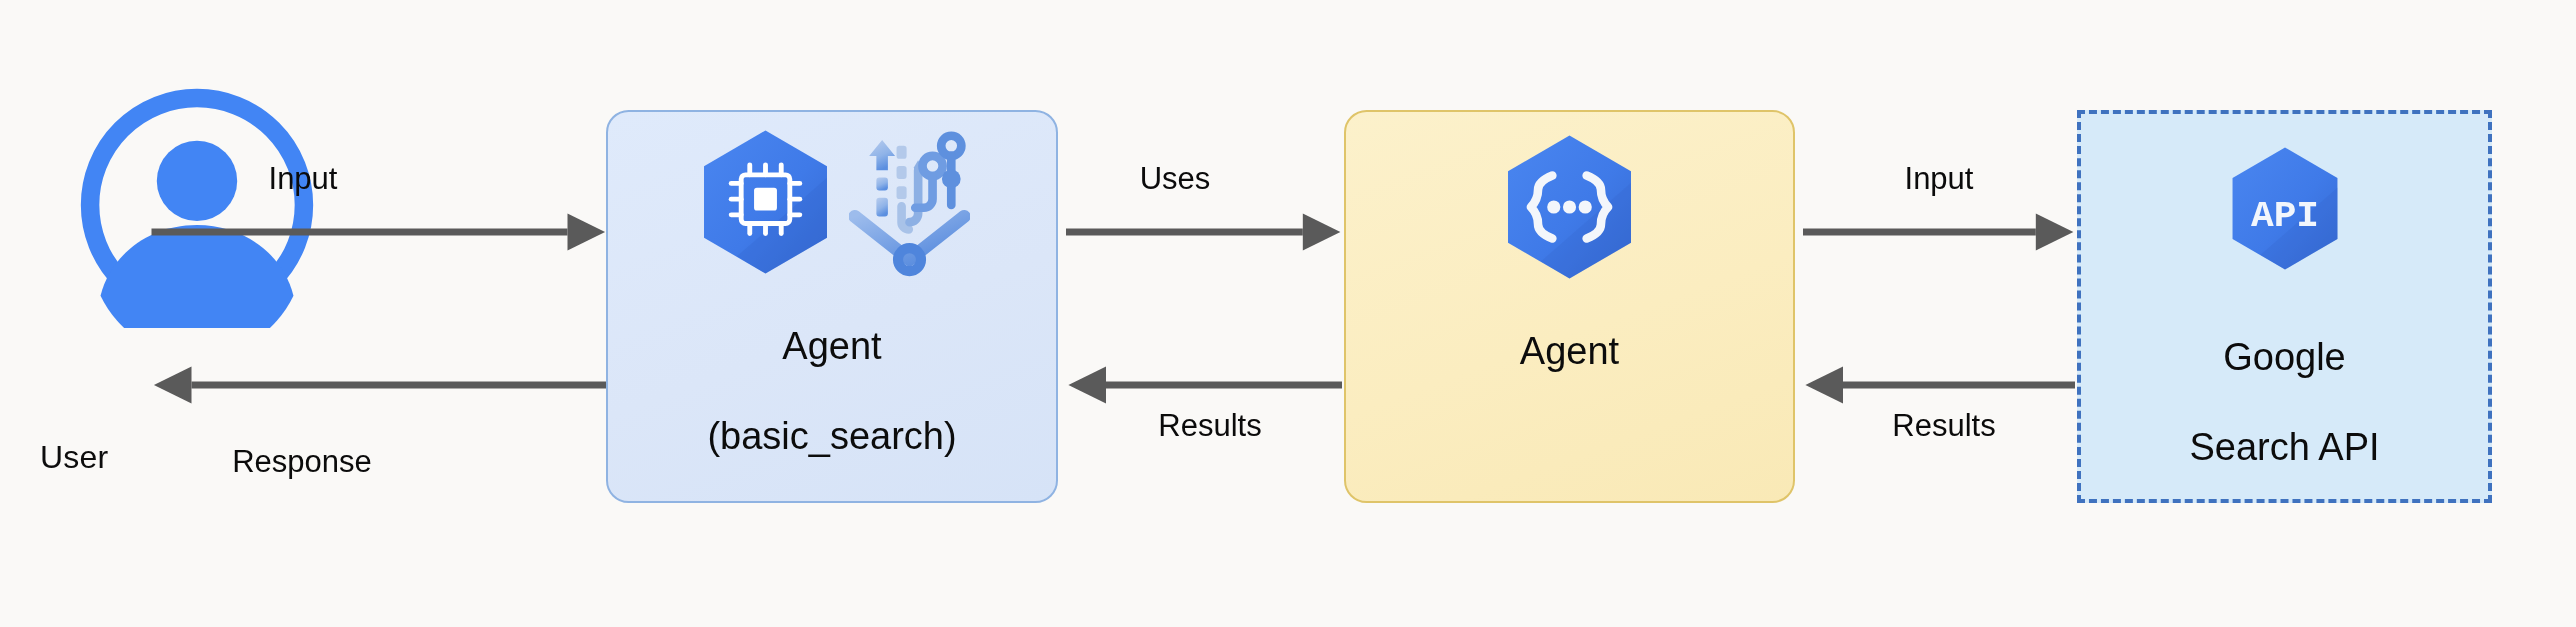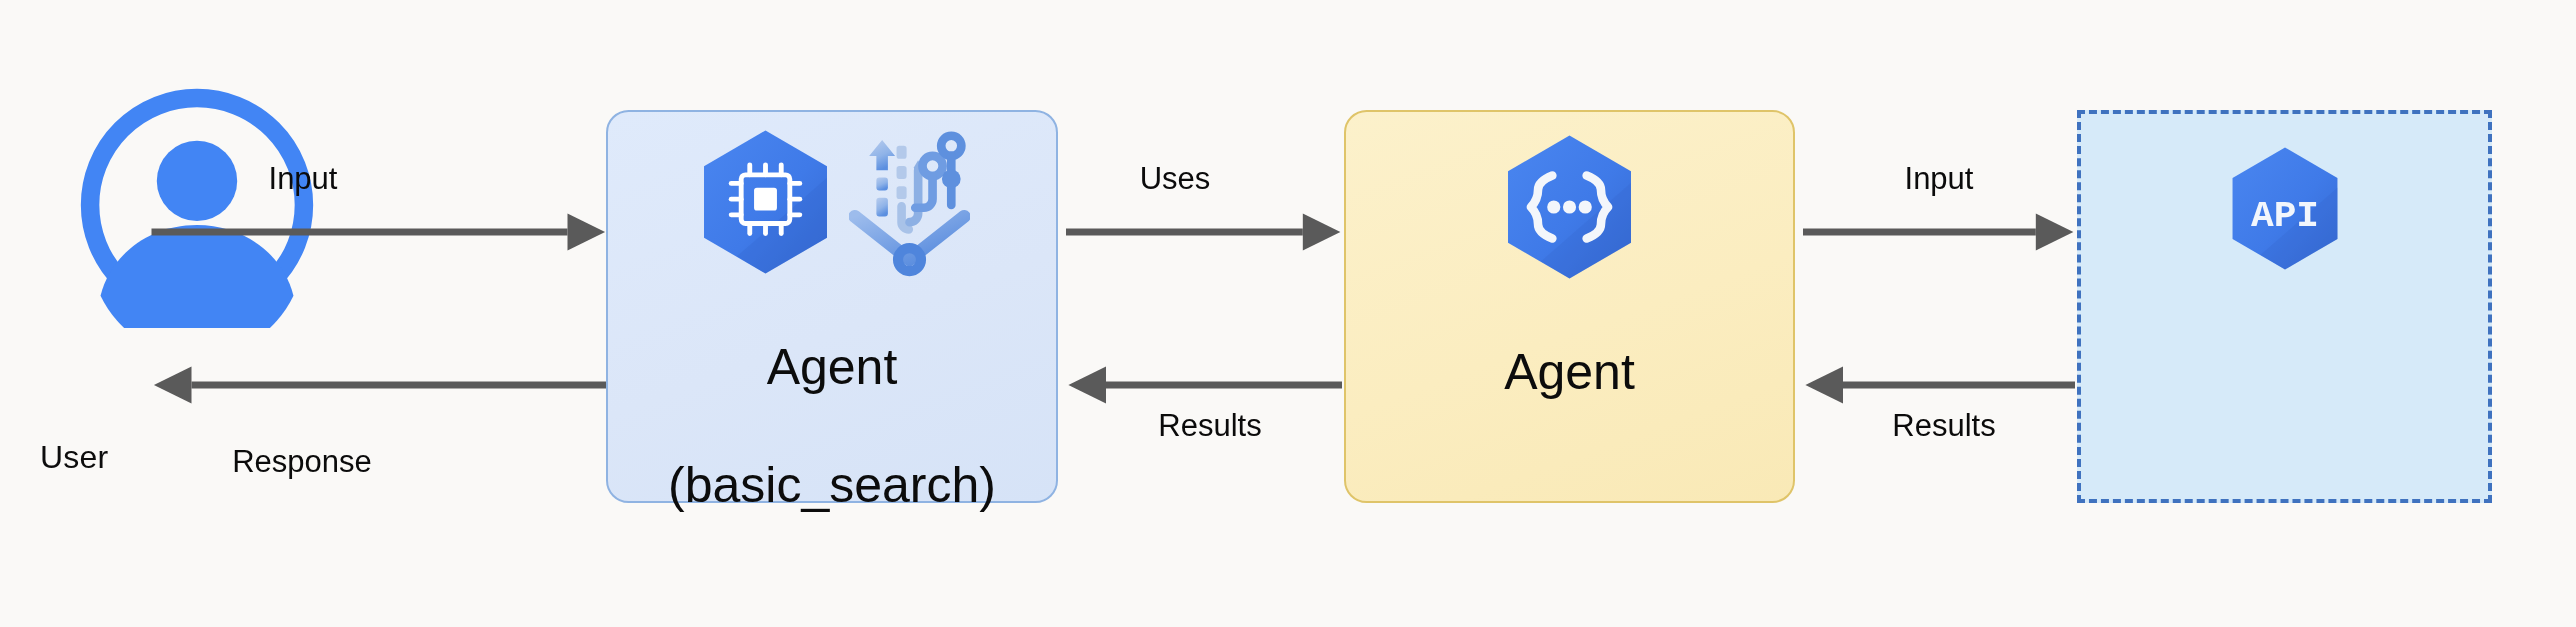--- a/index.html
+++ b/index.html
@@ -78,21 +78,21 @@
     flex-direction: row;
     align-items: center;
     justify-content: flex-end;
     gap: 11.3px;
     margin-top: 22.5px;
     height: 145px;
   }
   .node-caption {
     margin-top: 4.8px;
     text-align: center;
-    font-size: 50px;
+    font-size: 38px;
     line-height: 1.18;
     color: #0c0c0c;
     white-space: pre-line;
   }
   #api-box .node-caption { margin-top: 14.5px; }
   #agent-box .node-icons { margin-top: 17.7px; }
 
   
   .conn {
     position: absolute;
@@ -279,16 +279,20 @@
             <stop offset="0%" stop-color="#4a86f0"></stop>
             <stop offset="55%" stop-color="#3f7ae8"></stop>
             <stop offset="100%" stop-color="#3568cf"></stop>
           </linearGradient>
         </defs>
         <polygon points="50,2 93,27 93,77 50,102 7,77 7,27" fill="url(#hexg3)"></polygon>
         <polygon points="93,35 93,77 50,102 30,90" fill="#3365cc" opacity="0.25"></polygon>
         <text x="50" y="66" text-anchor="middle" font-family="'Liberation Mono', monospace" font-size="31" font-weight="bold" fill="#f2f6fc" letter-spacing="0">API</text>
       </svg>
     </div>
+    <div class="node-caption">
+      <span>Google</span><br>
+      <span>Search API</span>
+    </div>
   </div>
 
 </div>
 
 
 </body></html>

